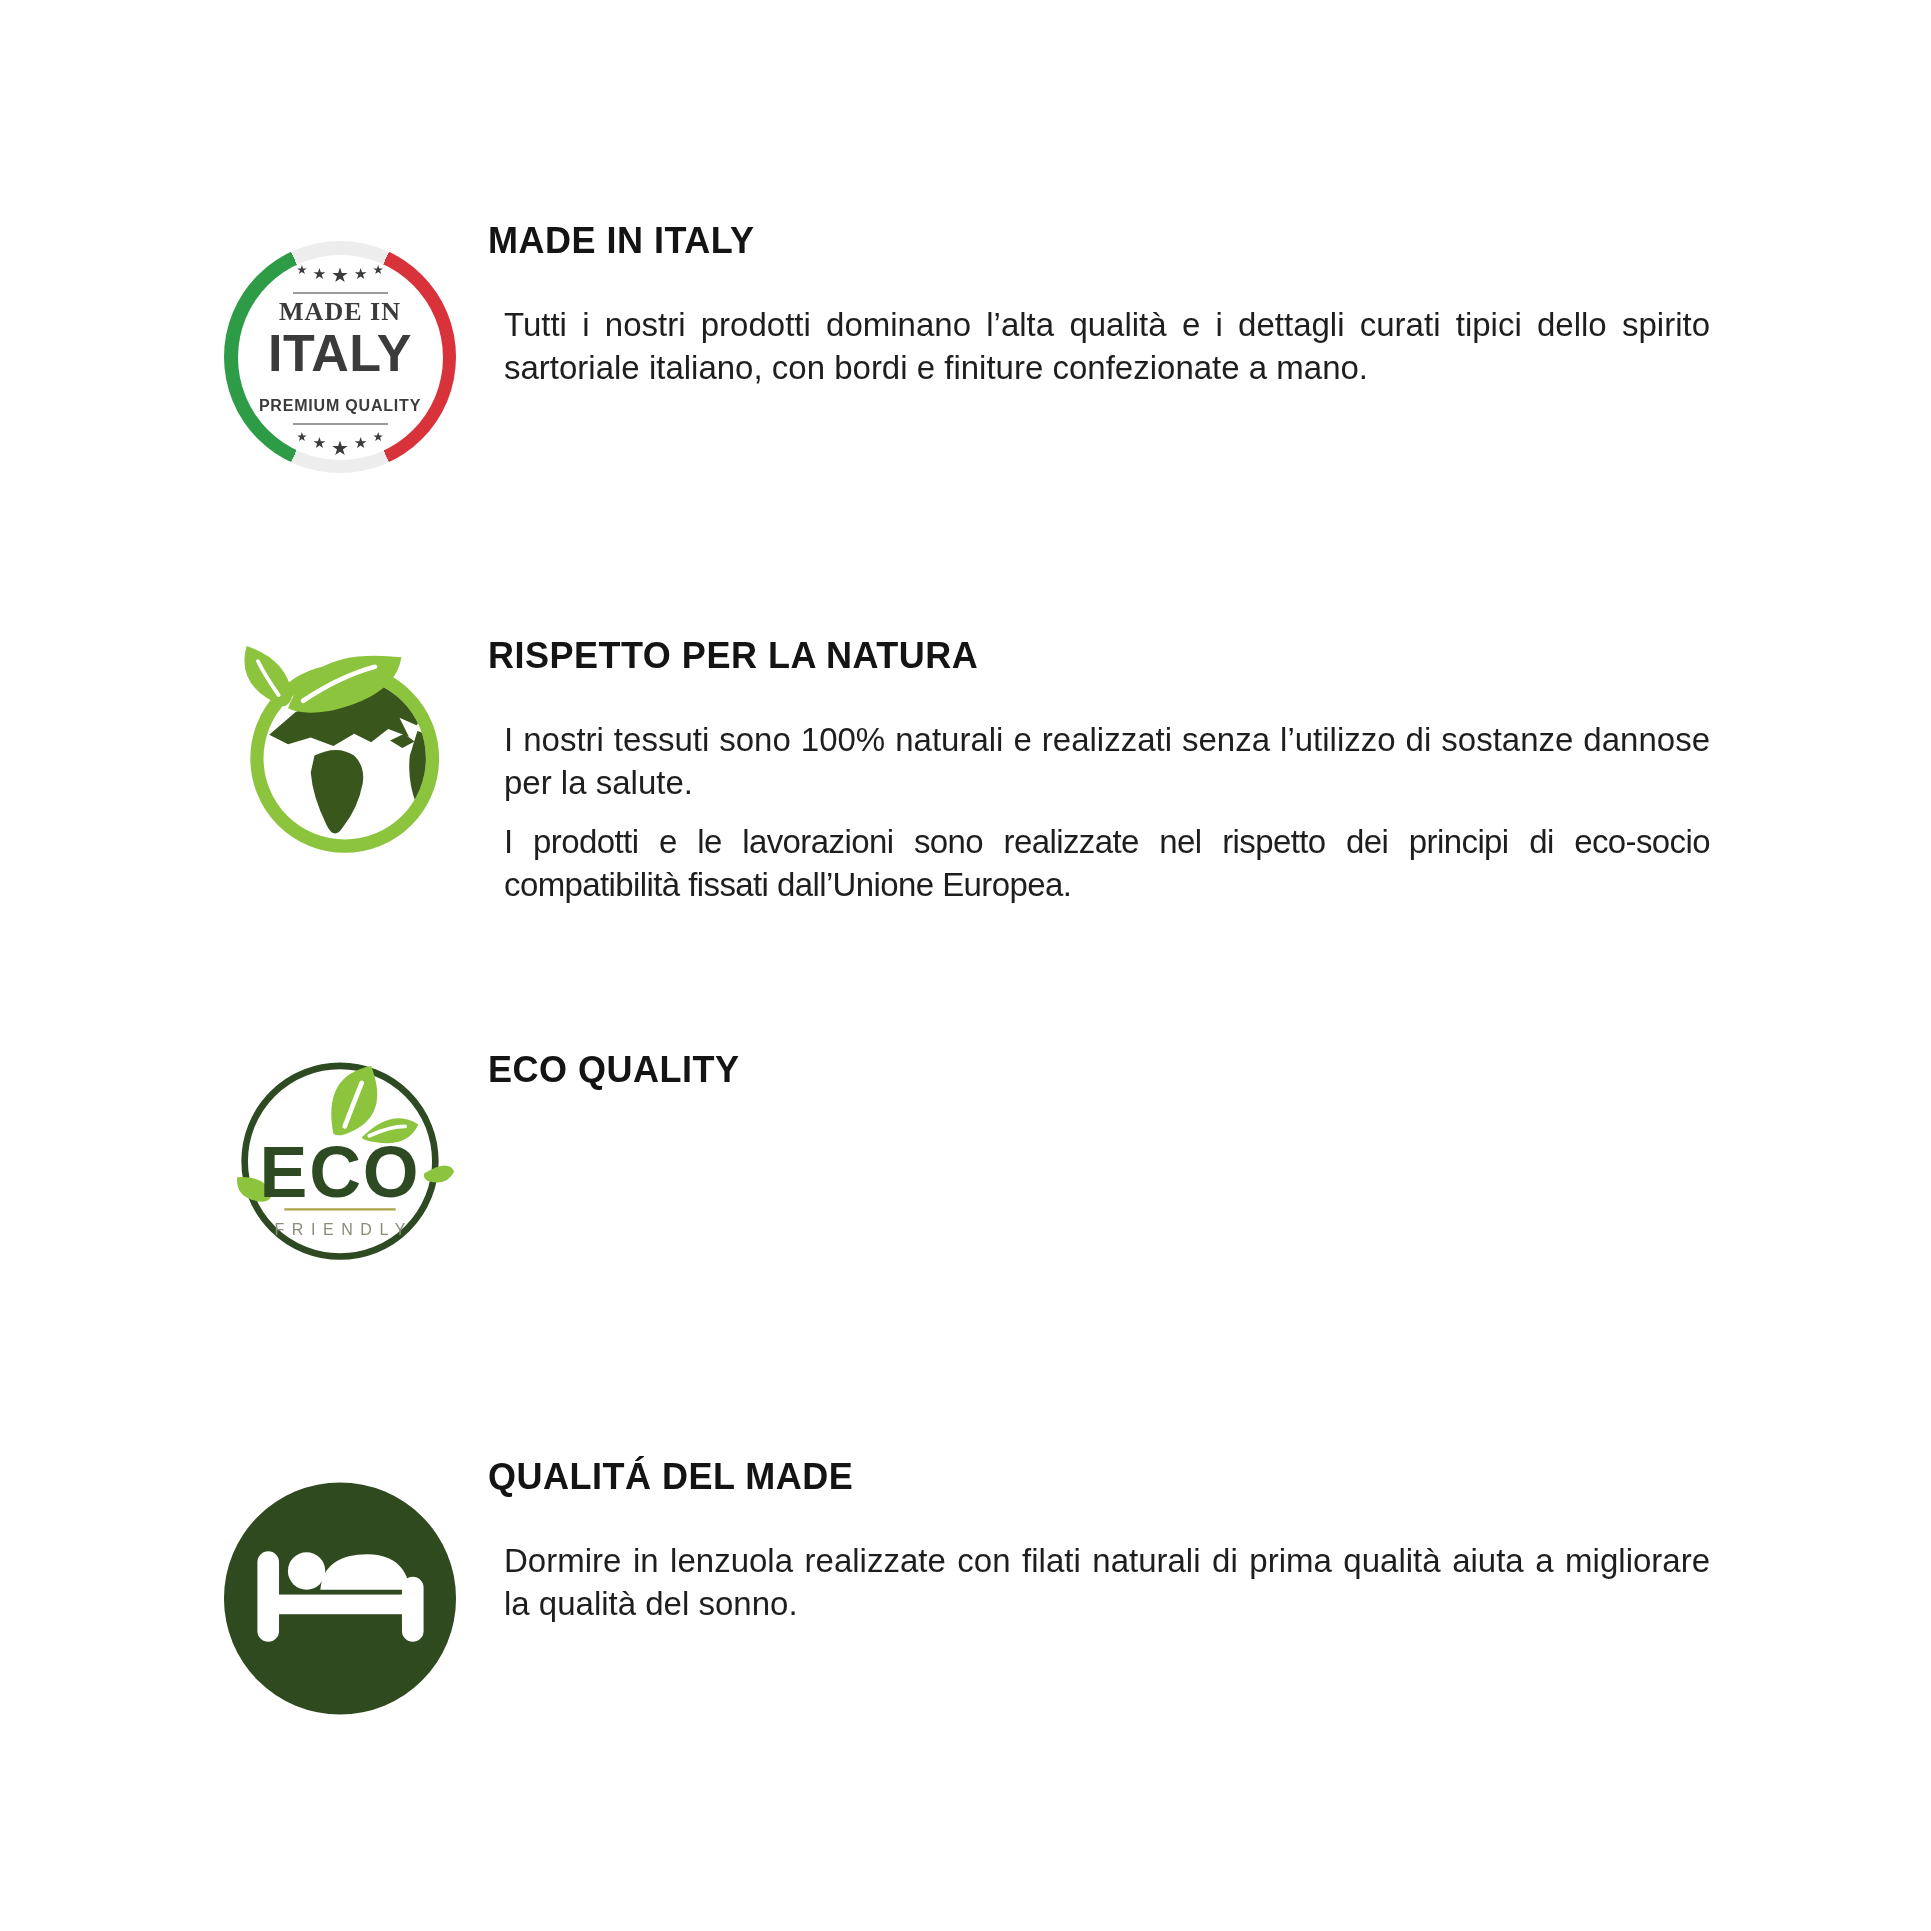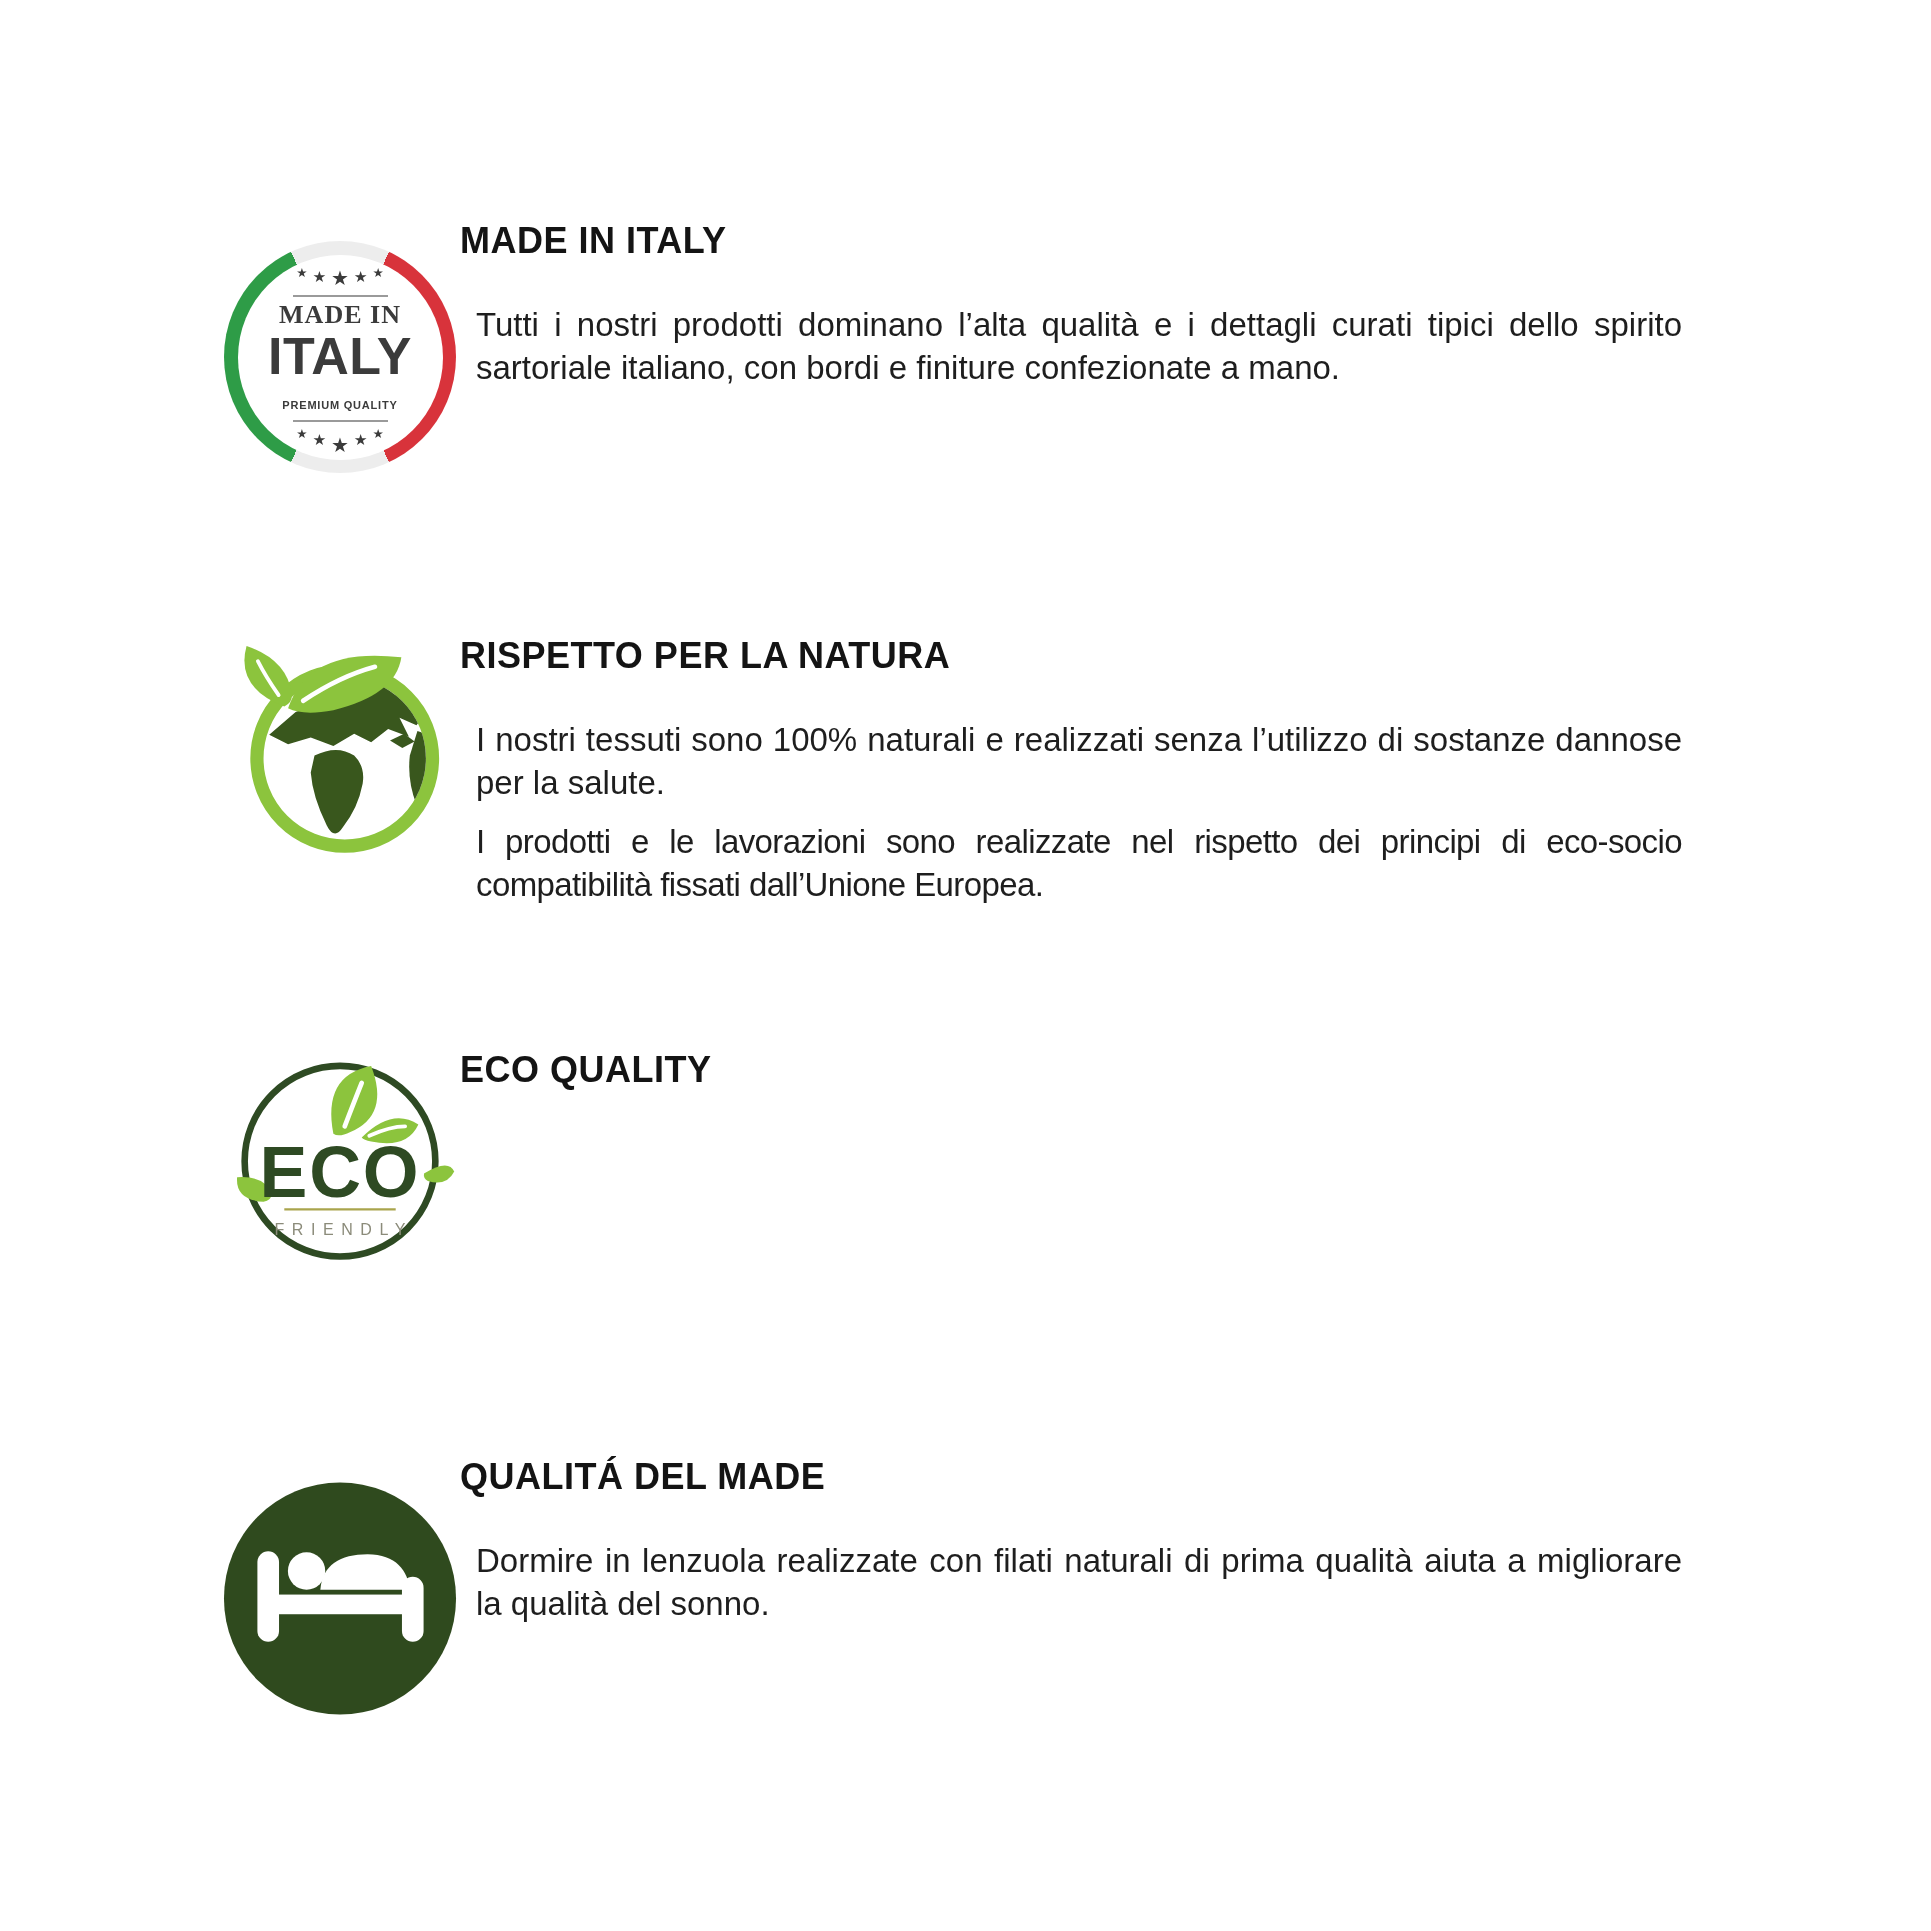--- a/index.html
+++ b/index.html
@@ -1,21 +1,21 @@
 <!DOCTYPE html>
 <html><head>
 <meta charset="utf-8">
 <style>
   html,body{margin:0;padding:0;background:#ffffff;}
   #canvas{
     position:relative;width:1931px;height:1931px;background:#ffffff;
     font-family:"Liberation Sans","DejaVu Sans",sans-serif;overflow:hidden;
   }
   
-  .text-block{position:absolute;left:460px;width:1238px;}
+  .text-block{position:absolute;left:488px;width:1238px;}
   .text-block h2{
     margin:0 0 42px 0;font-size:36px;font-weight:700;color:#141414;
     letter-spacing:0.5px;line-height:1.15;
   }
   .text-block p{
     margin:16px;font-size:33px;font-weight:300;color:#1e1e1e;
     line-height:43px;text-align:justify;
   }
   .text-block p.condensed{letter-spacing:-0.6px;}
   
@@ -45,21 +45,21 @@
   .stars.arc-down{align-items:flex-start;}
   .stars.arc-down .s1{transform:translateY(0);}
   .stars.arc-down .s2{transform:translateY(3.9px);}
   .stars.arc-down .s3{transform:translateY(6.8px);}
   .stars.arc-down .s4{transform:translateY(3.9px);}
   .stars.arc-down .s5{transform:translateY(0);}
   .badge-divider{width:95px;height:1.9px;background:#9a9a9a;border:0;margin:6.8px 0 3.9px 0;}
   .badge-divider.low{margin:7.7px 0 5.8px 0;}
   .made-in{font-size:26px;font-weight:700;letter-spacing:1px;line-height:1.1;font-family:Liberation Serif, serif;}
   .italy-word{font-size:52px;font-weight:800;letter-spacing:0.5px;line-height:1.05;}
-  .premium{font-size:11px;font-weight:700;letter-spacing:0.8px;line-height:1.2;margin-top:15px;}
+  .premium{font-size:16px;font-weight:700;letter-spacing:0.8px;line-height:1.2;margin-top:15px;}
 </style>
 </head>
 <body>
 
 <div id="canvas">
 
   <div class="icon-block" style="top:241px;">
     <div class="italy-badge">
       <div class="inner">
         <div class="stars arc-up">

